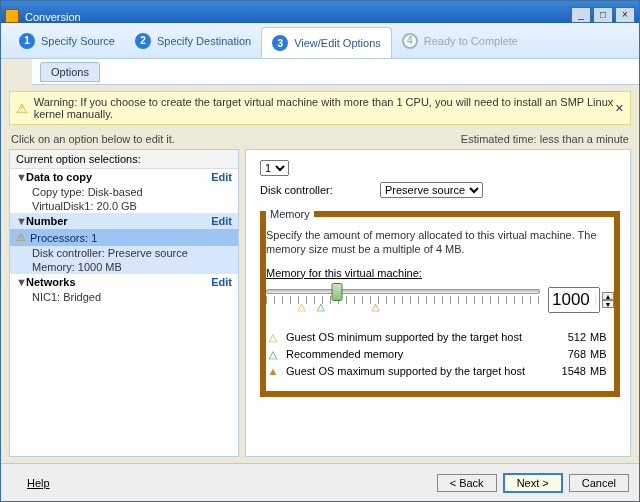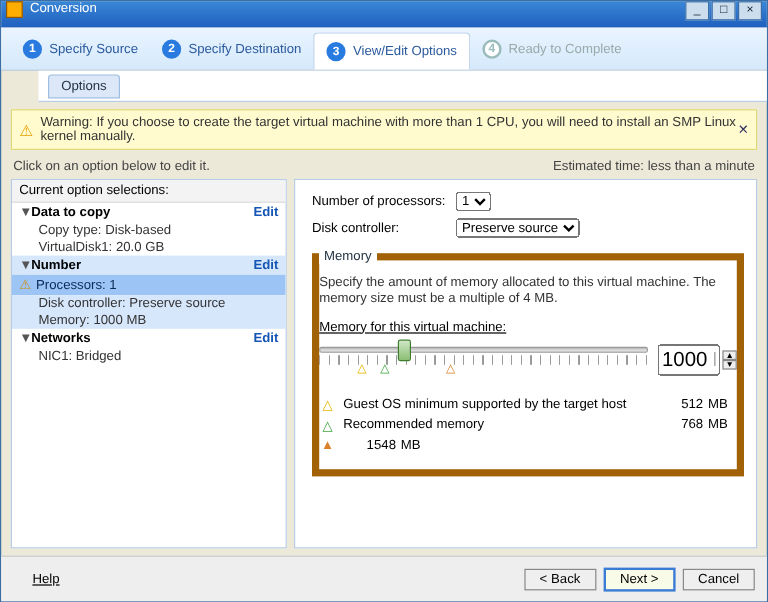--- a/index.html
+++ b/index.html
@@ -1,18 +1,18 @@
 <!DOCTYPE html>
 <html><head>
 <meta charset="utf-8">
 <style>
   * { box-sizing: border-box; }
   body { margin: 0; font-family: Tahoma, Arial, sans-serif; font-size: 11px; background: #fff; }
   .window { width: 640px; height: 502px; border: 1px solid #3a6ea5; display: flex; flex-direction: column; background: #ece9d8; }
-  .titlebar { background: linear-gradient(to bottom, #3a87d6, #1e5fbf); color: #fff; height: 22px; display: flex; align-items: flex-start; padding: 0 4px; font-size: 11px; }
+  .titlebar { background: linear-gradient(to bottom, #3a87d6, #1e5fbf); color: #fff; height: 22px; display: flex; align-items: flex-end; padding: 0 4px; font-size: 11px; }
   .titlebar .icon { width: 14px; height: 14px; background: #ffae00; margin-right: 6px; border: 1px solid #915600; }
   .titlebar .spacer { flex: 1; }
   .ctl { width: 20px; height: 16px; background: #cde; border: 1px solid #3a6ea5; margin-left: 2px; font-size: 10px; text-align: center; line-height: 14px; color: #123; }
   .steps { background: linear-gradient(to bottom, #eaf4ff, #d5e9fb); border-bottom: 1px solid #b7cde6; height: 36px; display: flex; align-items: stretch; padding: 0 8px; }
   .step { display: flex; align-items: center; padding: 0 10px; color: #2a5a9e; font-size: 11px; cursor: pointer; }
   .step .num { width: 16px; height: 16px; border-radius: 50%; background: #fff; border: 2px solid #2a7be0; color: #2a7be0; font-weight: bold; font-size: 10px; display: flex; align-items: center; justify-content: center; margin-right: 6px; }
   .step.done .num { background: #2a7be0; color: #fff; }
   .step.active { background: #fff; border-top-left-radius: 4px; border-top-right-radius: 4px; border: 1px solid #b7cde6; border-bottom: none; margin-top: 4px; }
   .step.active .num { background: #2a7be0; color: #fff; }
   .step.future { color: #9aa; }
@@ -153,21 +153,20 @@
           <span class="tw">▼</span>
           <span class="lbl">Networks</span>
           <span class="edit">Edit</span>
         </div>
         <div class="sub">NIC1: Bridged</div>
       </div>
     </div>
 
     <div class="panel right">
       <div class="forml">
-        <label>Number of processors:</label>
         <select>
           <option>1</option>
         </select>
       </div>
       <div class="forml">
         <label>Disk controller:</label>
         <select>
           <option>Preserve source</option>
         </select>
       </div>
@@ -203,20 +202,21 @@
             <span class="unit">MB</span>
           </div>
           <div class="lrow">
             <span class="sym" style="color:#3fa63f">△</span>
             <span class="txt">Recommended memory</span>
             <span class="val">768</span>
             <span class="unit">MB</span>
           </div>
           <div class="lrow">
             <span class="sym" style="color:#d9822b">▲</span>
+            <span class="txt">Guest OS maximum supported by the target host</span>
             <span class="val">1548</span>
             <span class="unit">MB</span>
           </div>
         </div>
       </fieldset>
     </div>
   </div>
 
   <div class="footer">
     <span class="help">Help</span>

